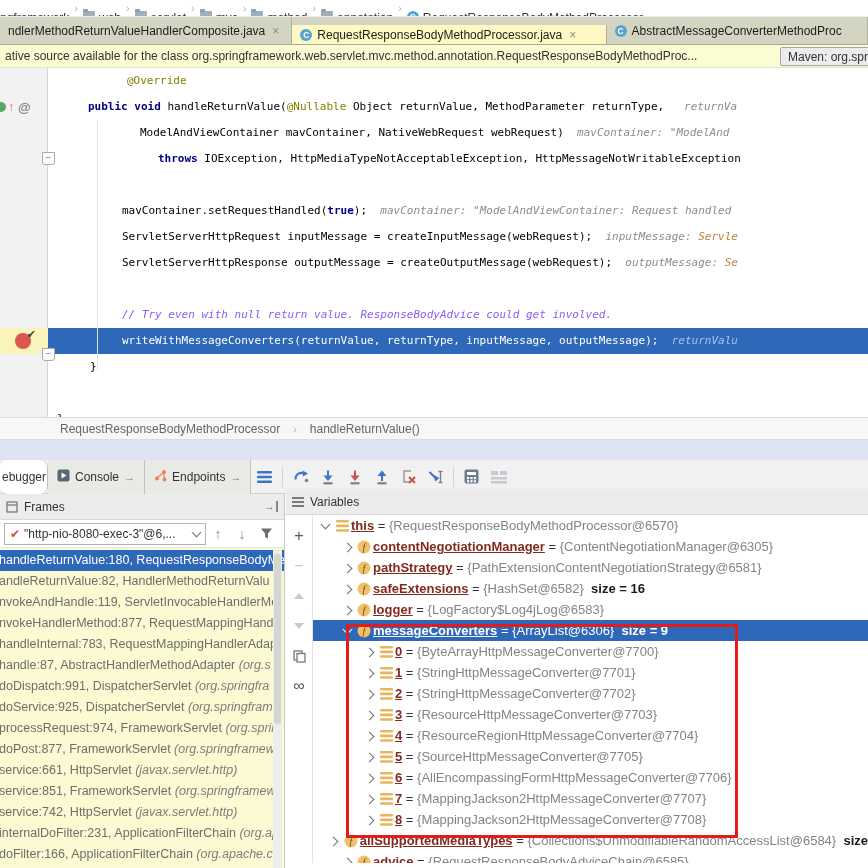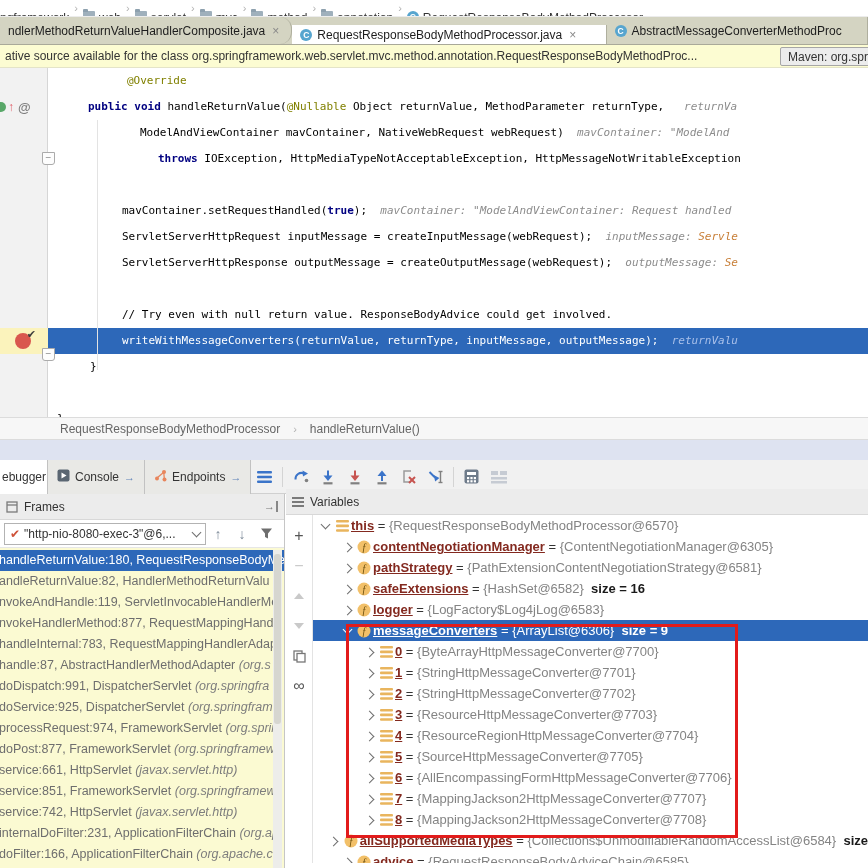--- a/index.html
+++ b/index.html
@@ -17,21 +17,21 @@
   .folder-ic::before { content:""; position:absolute; top:-2px; left:0; width:5px; height:3px; background:#8DA0AE; border-radius:1px 1px 0 0; }
   .class-ic { width:12px; height:12px; border-radius:50%; background:#57A5CF; color:#fff; font-size:8.5px;
               font-weight:bold; display:inline-flex; align-items:center; justify-content:center; }
   .class-ic::after { content:"C"; }
 
   
   .tab-bar { position:absolute; top:17px; left:0; width:868px; height:28px; background:#D4D4C2;
              display:flex; border-bottom:1px solid #A9A999; overflow:hidden; }
   .etab { display:flex; align-items:center; gap:5px; padding:0 8px; font-size:12px; color:#1d1d1d;
           background:#D4D4C2; border-right:1px solid #AFAF9E; white-space:nowrap; overflow:hidden; }
-  .etab.active { background:#ffffff;margin-top:8px; }
+  .etab.active { background:#fef9c3;margin-top:8px; }
   .etab .close-x { color:#8a8a8a; font-size:12px; margin-left:2px; cursor:pointer; }
 
   
   .notif { position:absolute; top:45px; left:0; width:868px; height:23px; background:#FCFCD2;
            display:flex; align-items:center; font-size:12px; color:#333; overflow:hidden;
            border-bottom:1px solid #E4E4C8; }
   .notif-text { white-space:nowrap; padding-left:5px; }
   .maven-btn { position:absolute; left:780px; top:2px; height:19px; padding:0 7px; font-size:12px;
                color:#333; background:#ECECEC; border:1px solid #A6A6A6; border-radius:2px; white-space:nowrap;
                font-family:"Liberation Sans", sans-serif; }
@@ -55,21 +55,21 @@
   .bp::after { content:"✔"; position:absolute; top:-5px; right:-5px; color:#3c3c3c; font-size:11px; }
 
   .code-pane { position:absolute; left:48px; top:0; right:0; height:349px; overflow:hidden; z-index:1; }
   .indent-guide { position:absolute; left:49px; top:52px; width:1px; height:250px; background:#E3E3E3; z-index:2; }
   .code-line { position:relative; height:26px; line-height:26px; white-space:pre; overflow:hidden;
                font-family:"DejaVu Sans Mono", monospace; font-size:11px; z-index:1; }
   .code-line.exec { background:#2D68B9; }
   .sg-kw   { color:#000080; font-weight:bold; }
   .sg-ann  { color:#808000; }
   .sg-pln  { color:#000; }
-  .sg-cmt  { color:#000000; }
+  .sg-cmt  { color:#8b5cf6; font-style:italic; }
   .sg-hint { color:#8C8C8C; font-style:italic; }
   .sg-hintval { color:#C77D35; font-style:italic; }
   .sg-w    { color:#fff; }
   .sg-hintexec { color:#A9C0EA; font-style:italic; }
 
   
   .editor-crumb { position:absolute; top:417px; left:0; width:868px; height:23px; background:#F7F7F7;
                   border-top:1px solid #DCDCDC; border-bottom:1px solid #DCDCDC;
                   display:flex; align-items:center; font-size:12px; color:#666; padding-left:60px; gap:8px; }
   .lavender { position:absolute; top:440px; left:0; width:868px; height:20px; background:#DEE3F1; }
@@ -170,21 +170,21 @@
         <span>annotation</span>
       </span>
       <span class="crumb-sep">›</span>
       <span class="crumb-item">
         <span class="class-ic"></span>
         <span>RequestResponseBodyMethodProcessor</span>
       </span>
     </div>
 
   <div class="tab-bar" id="tab-bar">
-      <div class="etab" style="width: 293px; border-radius: 12px;">
+      <div class="etab" style="width: 293px;">
         <span>ndlerMethodReturnValueHandlerComposite.java</span>
         <span class="close-x">×</span>
       </div>
       <div class="etab active" style="width: 315px;">
         <span class="class-ic"></span>
         <span>RequestResponseBodyMethodProcessor.java</span>
         <span class="close-x">×</span>
       </div>
       <div class="etab" style="width: 262px;">
         <span class="class-ic"></span>
@@ -231,21 +231,21 @@
 
   <div class="editor-crumb">
     <span>RequestResponseBodyMethodProcessor</span>
     <span class="crumb-sep">›</span>
     <span>handleReturnValue()</span>
   </div>
 
   <div class="lavender"></div>
 
   <div class="dbg-toolbar" id="dbg-toolbar">
-      <div class="dbg-tab active" style="order: 0;">
+      <div class="dbg-tab active" style="order: 0; border-radius: 8px;">
         <span>ebugger</span>
       </div>
       <div class="dbg-tab">
         <span><svg width="13" height="13">
             <rect x="0.5" y="0.5" width="12" height="12" rx="2" fill="#5A6672"></rect>
             <polygon points="4.5,3.5 9.5,6.5 4.5,9.5" fill="#fff"></polygon>
           </svg></span>
         <span>Console</span>
         <span class="jump">→</span>
       </div>

